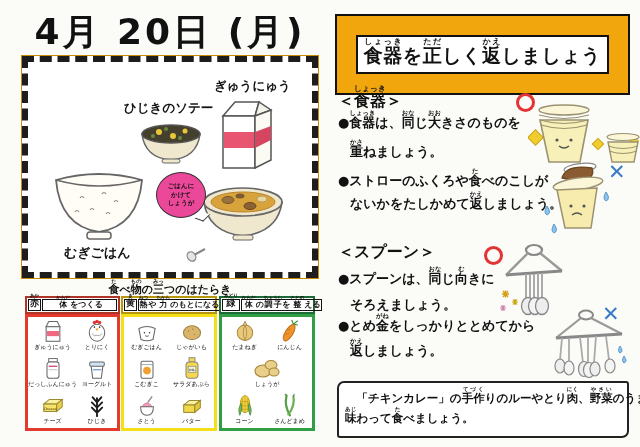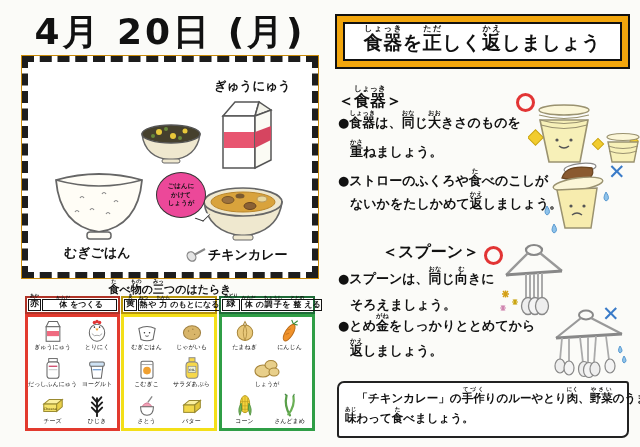--- a/index.html
+++ b/index.html
@@ -38,40 +38,41 @@
   .box-red { left:25px;  width:95px; border:3px solid #e23a2e; }
   .box-yel { left:121px; width:96px; border:3px solid #f3df17; }
   .box-grn { left:219px; width:96px; border:3px solid #2f9e46; }
   .cell { display:flex; flex-direction:column; align-items:center; justify-content:flex-end; }
   .cell svg { height:24px; }
   .cell .lbl { font-size:6px; white-space:nowrap; font-weight:normal; }
   .span2 { grid-column:1 / span 2; }
 
   
   .title-box { position:absolute; left:335px; top:14px; width:295px;
-    border:2.5px solid #111; background:#f2a60d; padding:6px; }
+    border:2.5px solid #111; background:#f2a60d; padding:19px; }
   .title-box-inner { border:2px solid #111; background:#fff; text-align:center;
     font-size:19px; padding:1px 2px 3px 2px; letter-spacing:0.5px; }
   .title-box-inner rt { font-size:8px; }
   .rline { position:absolute; white-space:nowrap; font-size:13px; }
   .rheading { font-size:16px; }
   .good-circle { position:absolute; width:19px; height:19px; border:3px solid #e23434; border-radius:50%; }
   .bad-x { position:absolute; color:#3a7bc8; font-size:21px; font-weight:bold; }
   .footer-box { position:absolute; left:337px; top:381px; width:292px; height:57px;
     border:2px solid #222; border-radius:7px 3px 7px 3px; background:#fff; padding:3px 6px; }
   .footer-box .rline2 { font-size:11.5px; white-space:nowrap; display:block; }
 </style>
 </head>
 <body>
 
 <div class="date-header">4月 20日 (月)</div>
 
 <div class="menu-box">
   <div class="menu-box-inner">
 
+    <div class="menu-item-label" style="left:96px; top:38px;">ひじきのソテー</div>
     <svg class="abs" style="left:107px; top:54px;" width="72" height="48" viewBox="0 0 72 48">
       <path d="M7 18 Q10 42 36 44 Q62 42 65 18 Z" fill="#efe8cf" stroke="#666" stroke-width="1.5"></path>
       <rect x="27" y="43" width="18" height="4" rx="2" fill="#efe8cf" stroke="#666"></rect>
       <ellipse cx="36" cy="18" rx="29" ry="9" fill="#45402d" stroke="#555" stroke-width="1.5"></ellipse>
       <circle cx="24" cy="16" r="3" fill="#e8c83a"></circle>
         <circle cx="38" cy="20" r="3" fill="#e8c83a"></circle>
       <circle cx="50" cy="15" r="2.5" fill="#e8c83a"></circle>
         <circle cx="31" cy="13" r="2" fill="#6a8a3a"></circle>
       <circle cx="45" cy="22" r="2" fill="#6a8a3a"></circle>
         <circle cx="18" cy="20" r="2" fill="#6a8a3a"></circle>
@@ -109,21 +110,20 @@
       <ellipse cx="43" cy="22" rx="32" ry="10" fill="#d9a33c" stroke="#b8852a"></ellipse>
       <ellipse cx="28" cy="20" rx="6" ry="3.5" fill="#9a7140" stroke="#7a5525"></ellipse>
       <ellipse cx="50" cy="26" rx="6" ry="3.5" fill="#8a6135" stroke="#6a4520"></ellipse>
       <ellipse cx="62" cy="19" rx="5" ry="3" fill="#e8d8a0" stroke="#b89a60"></ellipse>
       <ellipse cx="40" cy="16" rx="4.5" ry="2.5" fill="#7a5a30"></ellipse>
     </svg>
     <svg class="abs" style="left:158px; top:184px;" width="20" height="16" viewBox="0 0 20 16">
       <line x1="8" y1="9" x2="19" y2="3" stroke="#888" stroke-width="2"></line>
       <ellipse cx="5.5" cy="10.5" rx="4" ry="5" fill="#e4e4e4" stroke="#888" stroke-width="1.3" transform="rotate(-35 5.5 10.5)"></ellipse>
     </svg>
-    <div class="menu-item-label" style="left:180px; top:184px; font-size:13px;">チキンカレー</div>
   </div>
 </div>
 
 <div class="tbl-title"><ruby>食<rt>た</rt></ruby>べ<ruby>物<rt>もの</rt></ruby>の<ruby>三<rt>みっ</rt></ruby>つのはたらき</div>
 
 <div class="col-head head-red">
   <div class="c1">
       <ruby>赤<rt>あか</rt></ruby>
     </div>
   <div class="c2"><ruby>体<rt>からだ</rt></ruby>をつくる</div>
@@ -327,21 +327,21 @@
   <ellipse cx="38" cy="26" rx="25" ry="6" fill="#fbf6d8" stroke="#9a9270" stroke-width="1.4" transform="rotate(-8 38 26)"></ellipse>
   <path d="M17 32 L57 30 L51 70 L25 70 Z" fill="#f7ecae" stroke="#9a9270" stroke-width="1.5"></path>
   <circle cx="31" cy="48" r="1.6" fill="#555"></circle>
     <circle cx="44" cy="48" r="1.6" fill="#555"></circle>
   <path d="M32 57 q5 -4 10 0" fill="none" stroke="#555" stroke-width="1.4"></path>
   <path d="M7 48 q-4 7 0 9 q5 -2 0 -9" fill="#8ec2ea" stroke="#5a9ad0"></path>
   <path d="M66 34 q-4 7 0 9 q5 -2 0 -9" fill="#8ec2ea" stroke="#5a9ad0"></path>
   <path d="M14 66 q-4 7 0 9 q5 -2 0 -9" fill="#8ec2ea" stroke="#5a9ad0"></path>
 </svg>
 
-<div class="rline rheading" style="left:338px; top:242px;margin-left:44px;">＜スプーン＞</div>
+<div class="rline rheading" style="left:338px; top:242px;">＜スプーン＞</div>
 <div class="rline" style="left:338px; top:266px;">●スプーンは、<ruby>同<rt>おな</rt></ruby>じ<ruby>向<rt>む</rt></ruby>きに</div>
 <div class="rline" style="left:350px; top:296px;">そろえましょう。</div>
 <div class="rline" style="left:338px; top:313px;">●とめ<ruby>金<rt>がね</rt></ruby>をしっかりととめてから</div>
 <div class="rline" style="left:350px; top:338px;"><ruby>返<rt>かえ</rt></ruby>しましょう。</div>
 
 <div class="good-circle" style="left:484px; top:246px;"></div>
 <svg class="abs" style="left:496px; top:242px;" width="72" height="78" viewBox="0 0 72 78">
   <ellipse cx="38" cy="8" rx="8" ry="5" fill="none" stroke="#888" stroke-width="2.2"></ellipse>
   <path d="M32 11 L10 33 M44 11 L66 29" stroke="#999" stroke-width="2.4"></path>
   <line x1="10" y1="33" x2="66" y2="29" stroke="#888" stroke-width="3"></line>

